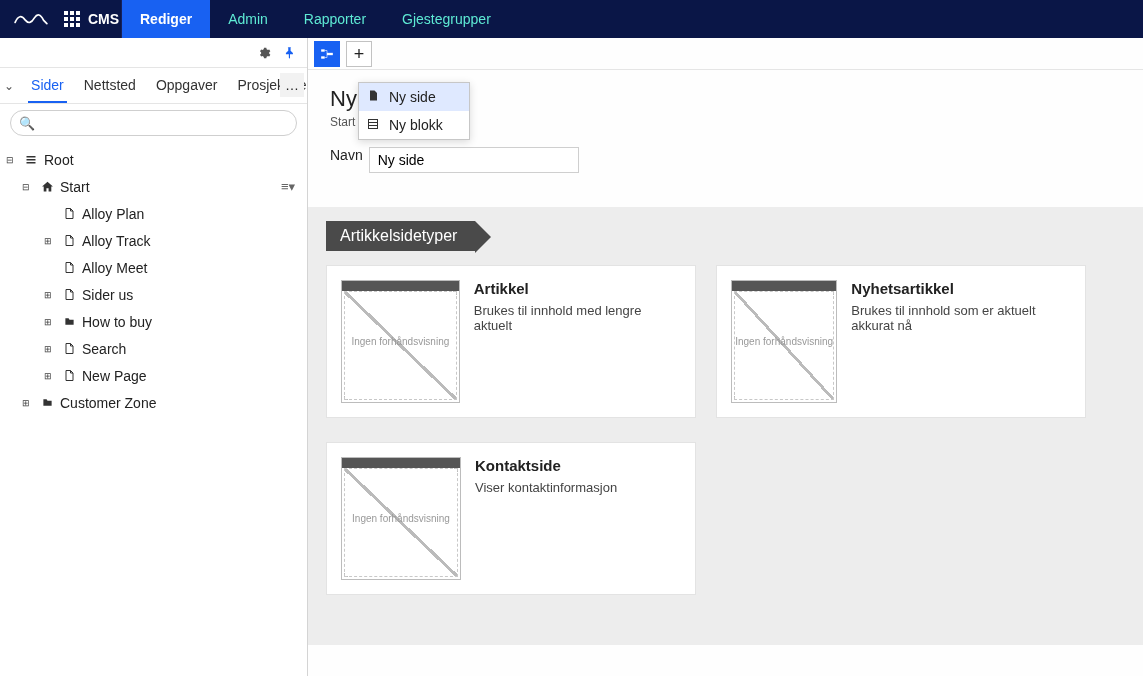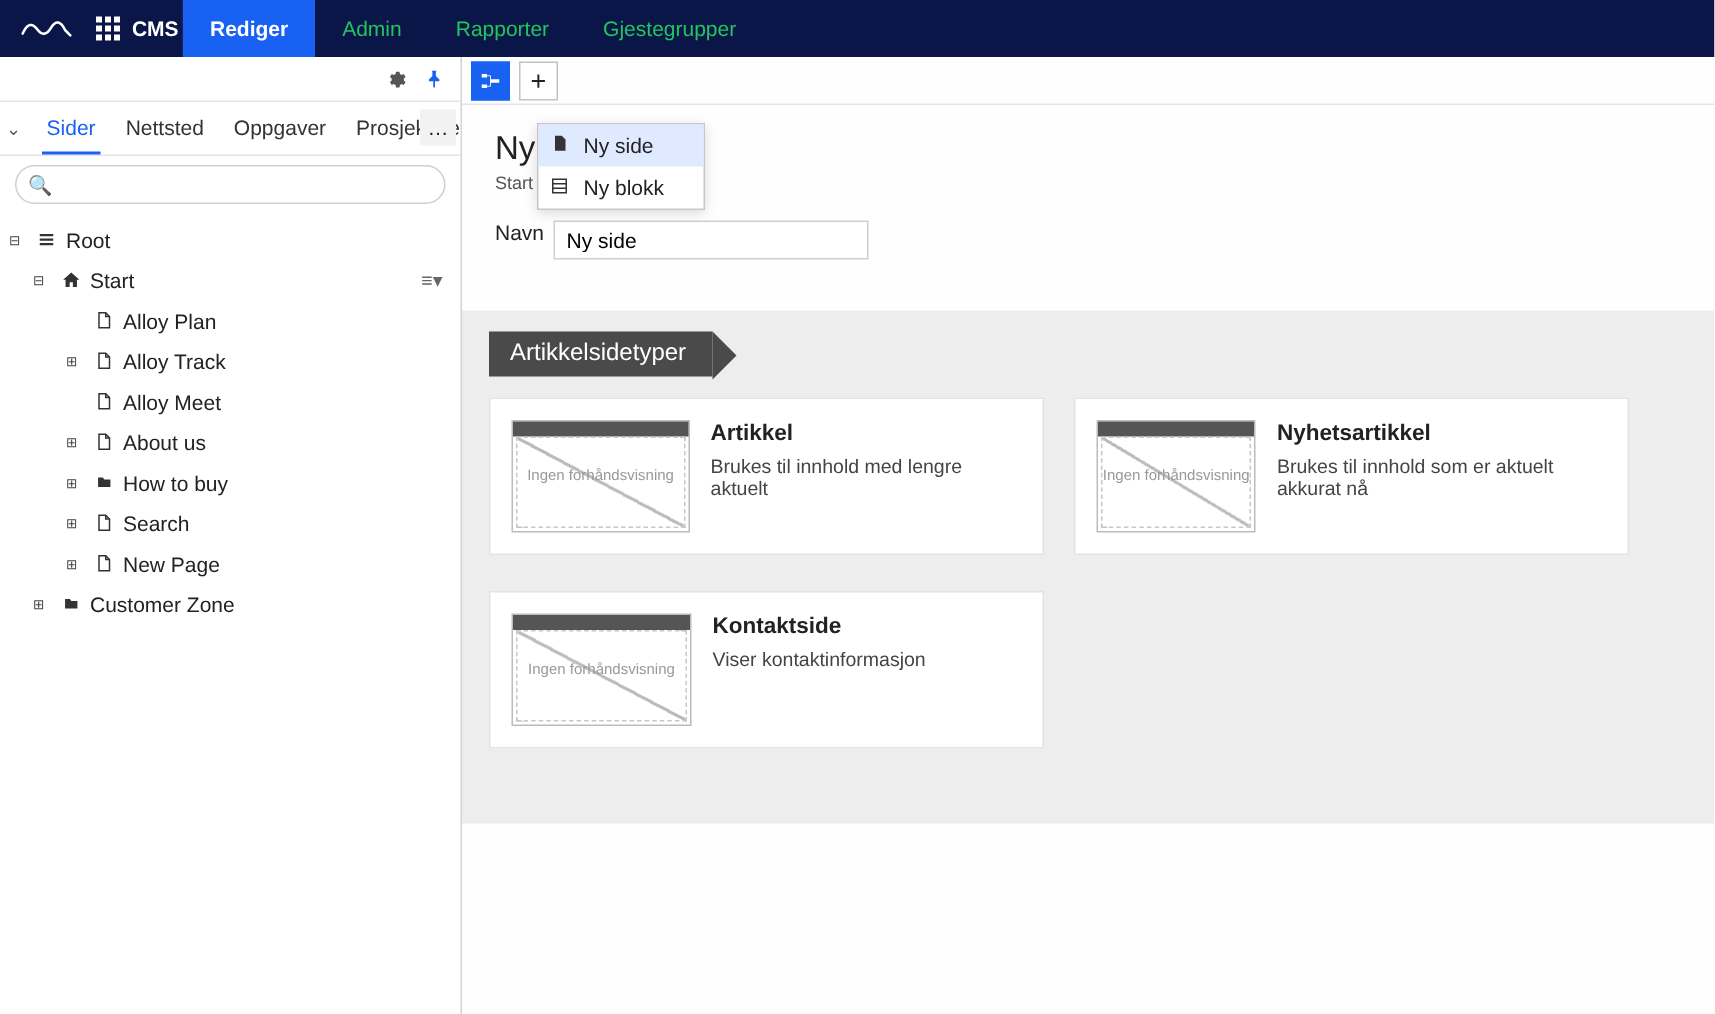--- a/index.html
+++ b/index.html
@@ -5,21 +5,21 @@
 * { margin:0; padding:0; box-sizing:border-box; font-family:Arial,Helvetica,sans-serif; }
 body { background:#fff; width:1143px; height:676px; overflow:hidden; color:#222; }
 
 
 .topnav { height:38px; background:#0a1647; display:flex; align-items:stretch; }
 .topnav .logo { width:62px; display:flex; align-items:center; justify-content:center; }
 .topnav .logo svg { fill:#fff; }
 .topnav .grid-btn { width:60px; display:flex; align-items:center; justify-content:center; border-right:1px solid #162159; color:#fff; font-weight:bold; font-size:14px; gap:8px; cursor:pointer;}
 .topnav .grid-icon { display:grid; grid-template-columns:repeat(3,4px); grid-template-rows:repeat(3,4px); gap:2px;}
 .topnav .grid-icon span{ background:#fff; }
-.topnav .tab { padding:0 18px; display:flex; align-items:center; color:#22c55e; font-size:14px; cursor:pointer; }
+.topnav .tab { padding:0 18px; display:flex; align-items:center; color:#5eead4; font-size:14px; cursor:pointer; }
 .topnav .tab.active { background:#1861f2; color:#fff; font-weight:600; }
 
 
 .main { position:relative; height:638px; }
 .left { position:absolute; left:0; top:0; bottom:0; width:308px; border-right:1px solid #d4d4d4; background:#fff; }
 .tool-row { height:30px; border-bottom:1px solid #e5e5e5; display:flex; justify-content:flex-end; align-items:center; padding-right:5px; gap:2px;}
 .tool-row .icon-btn { width:24px; height:24px; display:flex; align-items:center; justify-content:center; cursor:pointer; color:#555;}
 .tool-row .icon-btn.pin{ color:#1861f2;}
 .tabs2 { height:36px; border-bottom:1px solid #e5e5e5; display:flex; align-items:center; font-size:14px; padding:0 4px; gap:14px; position:relative;}
 .tabs2 .chev { color:#555; cursor:pointer; font-size:12px;}
@@ -56,21 +56,21 @@
 .form-area .crumb { font-size:12px; color:#555; margin-top:3px;}
 .name-row { display:flex; align-items:flex-start; gap:6px; margin-top:18px; font-size:14px;}
 .name-row input { border:1px solid #cfcfcf; height:26px; padding:0 8px; width:210px; font-size:14px;}
 
 .cats { background:#ededed; margin-top:26px; padding-bottom:40px; }
 .cat-section { padding:14px 18px 10px 18px; }
 .cat-label { display:inline-block; background:#4a4a4a; color:#fff; font-size:16px; padding:6px 18px 6px 14px; position:relative; margin-bottom:14px;}
 .cat-label::after{ content:""; position:absolute; right:-16px; top:0; border-top:16px solid transparent; border-bottom:16px solid transparent; border-left:16px solid #4a4a4a;}
 .card-row { display:flex; gap:20px; }
 .card { background:#fff; border:1px solid #e3e3e3; width:370px; padding:14px; display:flex; gap:14px; cursor:pointer;}
-.thumb { width:120px; height:75px; border:1px solid #bcbcbc; position:relative; display:flex; align-items:center; justify-content:center; font-size:10px; color:#999; text-align:center; }
+.thumb { width:120px; height:123px; border:1px solid #bcbcbc; position:relative; display:flex; align-items:center; justify-content:center; font-size:10px; color:#999; text-align:center; }
 .thumb .bar{ position:absolute; top:0;left:0;right:0;height:10px;background:#555;}
 .thumb .diag{ position:absolute; inset:10px 2px 2px 2px; background:linear-gradient(to top right, transparent 49%, #bbb 49%, #bbb 51%, transparent 51%); border:1px dashed #c8c8c8;}
 .card-body h4{ font-size:15px; font-weight:600; margin-bottom:6px;}
 .card-body p{ font-size:13px; color:#444;}
 </style>
 </head>
 <body>
 
 <div class="topnav">
   <div class="logo">
@@ -182,21 +182,21 @@
           <span>Alloy Meet</span>
         </div>
         <div class="node pl-2">
           <span class="exp" style="font-size: 9px;">⊞</span>
           <span class="ico">
             <svg width="12" height="13" viewBox="0 0 24 24" fill="none" stroke="#333" stroke-width="2">
               <path d="M6 2h9l5 5v15H6z"></path>
               <path d="M15 2v5h5"></path>
             </svg>
           </span>
-          <span>About us</span>
+          <span>Sider us</span>
         </div>
         <div class="node pl-2">
           <span class="exp" style="font-size: 9px;">⊞</span>
           <span class="ico">
             <svg width="13" height="11" viewBox="0 0 24 24" fill="#333">
               <path d="M3 5h7l2 3h9v11H3z"></path>
             </svg>
           </span>
           <span>How to buy</span>
         </div>

